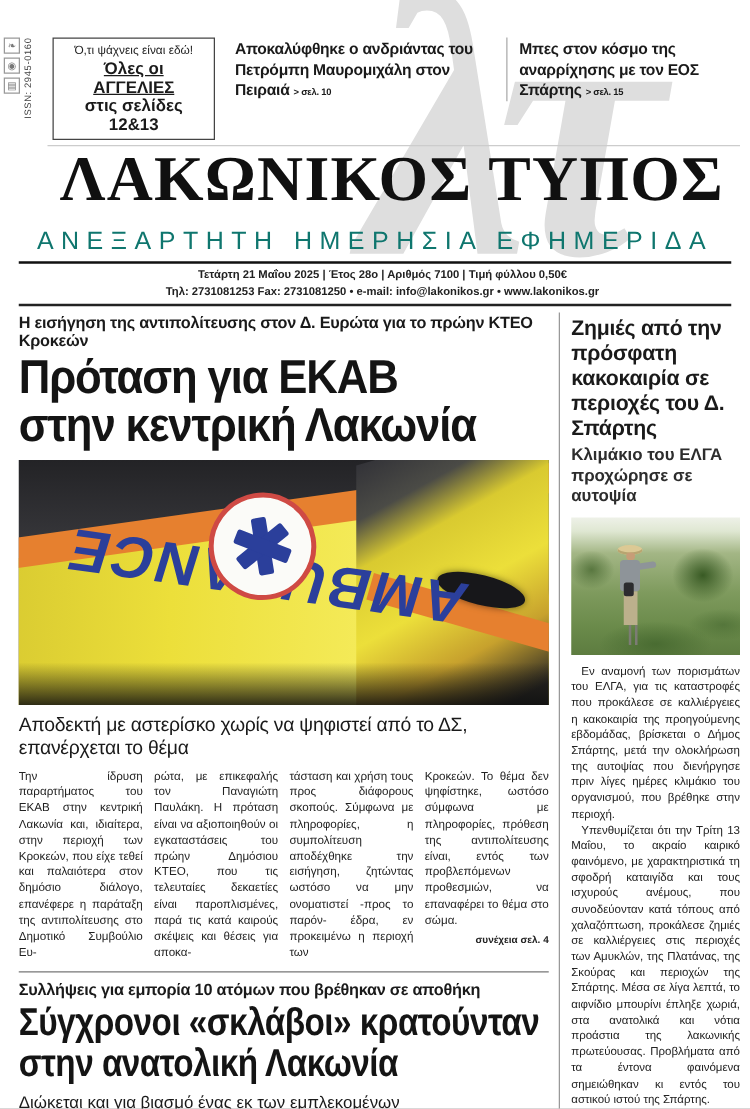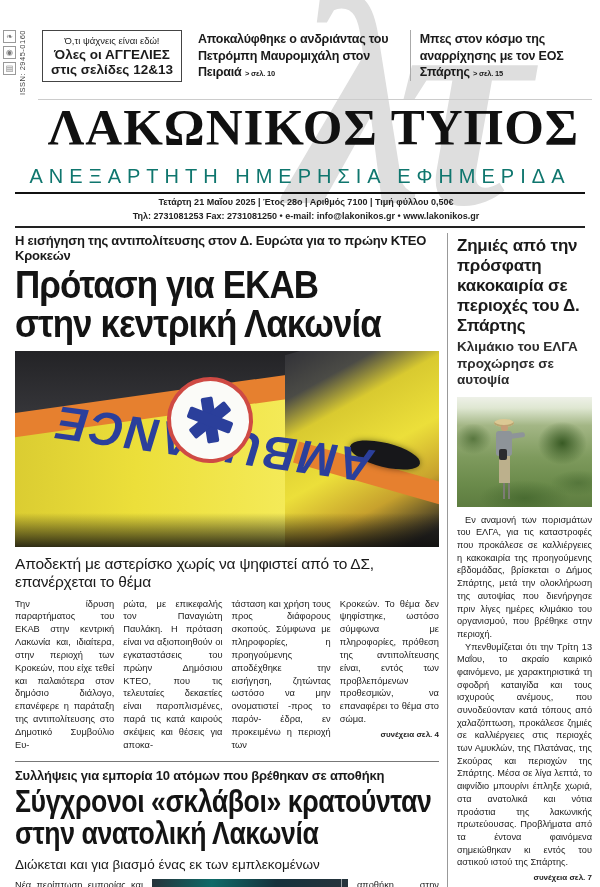--- a/index.html
+++ b/index.html
@@ -12,23 +12,23 @@
   .watermark { position:absolute; top:-48px; left:290px; z-index:0;
     font-family:"Liberation Serif", serif; font-style:italic; font-weight:bold;
     font-size:300px; line-height:1; color:#dedede; letter-spacing:-26px; }
 
   
   .top-zone { display:flex; align-items:flex-start; padding:30px 8px 4px 3px; gap:7px; }
   .left-rail { width:32px; display:flex; gap:2px; }
   .rail-icons { display:flex; flex-direction:column; gap:3px; color:#777; font-size:9px; line-height:1; }
   .rail-icons span { width:13px; height:13px; border:1px solid #999; display:flex; align-items:center; justify-content:center; font-size:8px; }
   .issn { writing-mode:vertical-rl; transform:rotate(180deg); font-size:7.5px; color:#444; letter-spacing:0.5px; }
-  .ad-box { border:1.5px solid #444; padding:4px 7px; text-align:center; width:140px; flex:none; }
+  .ad-box { border:1.5px solid #444; padding:4px 7px; text-align:center; width:130px; flex:none; }
   .ad1 { font-size:9.5px; color:#222; }
-  .ad2 { font-size:13.5px; font-weight:bold; margin-top:1px; }
+  .ad2 { font-size:13.5px; font-weight:bold; margin-top:1px;text-decoration:underline; }
   .ad3 { font-size:13.5px; font-weight:bold; }
   .teasers { display:flex; flex:1; }
   .teaser { padding:1px 9px 0 9px; font-size:12.5px; font-weight:bold; line-height:1.32; letter-spacing:-0.2px; }
   .teaser:not(:first-child) { border-left:1px solid #aaa; }
   .page-ref { font-size:7.5px; font-weight:bold; white-space:nowrap; }
   .strip-hairline { border-top:1px solid #ccc; margin:0 8px 0 38px; }
 
   
   .masthead { text-align:center; margin-top:1px; }
   .mast-title { font-family:"Liberation Serif", serif; font-weight:bold; font-size:51px;
@@ -184,21 +184,21 @@
                   <i></i>
                   <i></i>
                 </div>
             </div>
           </div>
 
           <div class="subhead1">Αποδεκτή με αστερίσκο χωρίς να ψηφιστεί από το ΔΣ, επανέρχεται το θέμα</div>
           <div class="body-cols">
             <div class="bcol">Την ίδρυση παραρτήματος του ΕΚΑΒ στην κεντρική Λακωνία και, ιδιαίτερα, στην περιοχή των Κροκεών, που είχε τεθεί και παλαιότερα στον δημόσιο διάλογο, επανέφερε η παράταξη της αντιπολίτευσης στο Δημοτικό Συμβούλιο Ευ-</div>
             <div class="bcol">ρώτα, με επικεφαλής τον Παναγιώτη Παυλάκη. Η πρόταση είναι να αξιοποιηθούν οι εγκαταστάσεις του πρώην Δημόσιου ΚΤΕΟ, που τις τελευταίες δεκαετίες είναι παροπλισμένες, παρά τις κατά καιρούς σκέψεις και θέσεις για αποκα-</div>
-            <div class="bcol">τάσταση και χρήση τους προς διάφορους σκοπούς. Σύμφωνα με πληροφορίες, η προηγούμενης αποδέχθηκε την εισήγηση, ζητώντας ωστόσο να μην ονοματιστεί -προς το παρόν- έδρα, εν προκειμένω η περιοχή των</div>
+            <div class="bcol">τάσταση και χρήση τους προς διάφορους σκοπούς. Σύμφωνα με πληροφορίες, η συμπολίτευση αποδέχθηκε την εισήγηση, ζητώντας ωστόσο να μην ονοματιστεί -προς το παρόν- έδρα, εν προκειμένω η περιοχή των</div>
             <div class="bcol">
               <span>Κροκεών. Το θέμα δεν ψηφίστηκε, ωστόσο σύμφωνα με πληροφορίες, πρόθεση της αντιπολίτευσης είναι, εντός των προβλεπόμενων προθεσμιών, να επαναφέρει το θέμα στο σώμα.</span>
               <div class="continuation">συνέχεια σελ. 4</div>
             </div>
           </div>
         </div>
 
         <div class="divider"></div>
 
         <div>

